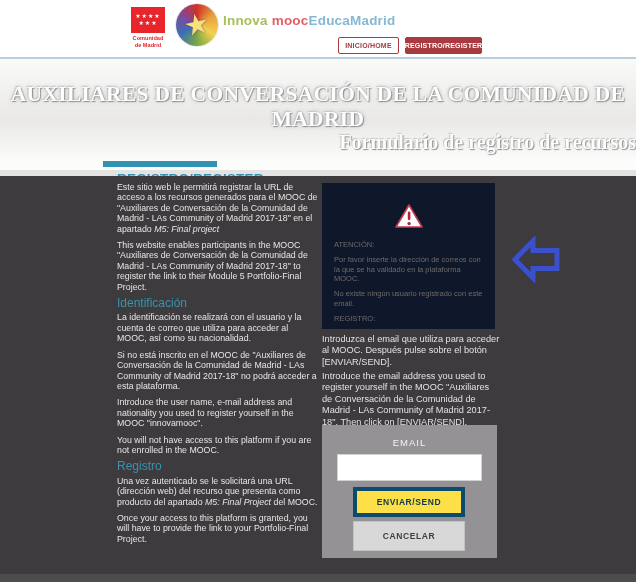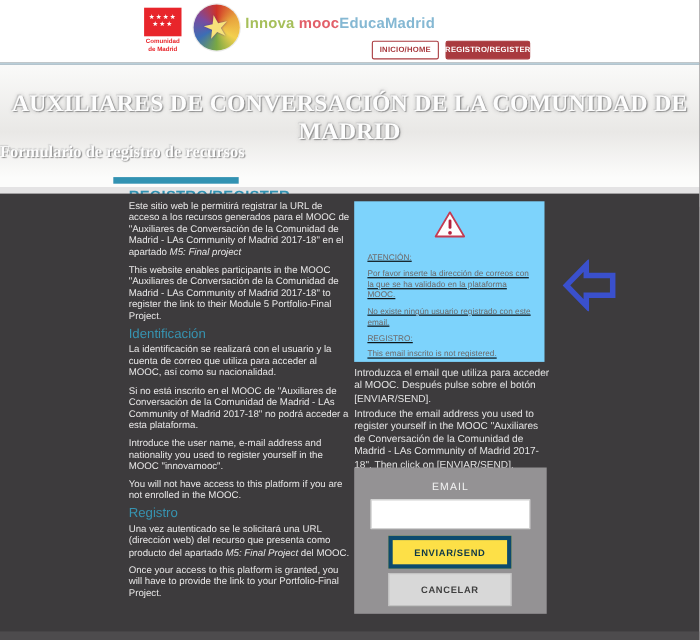--- a/index.html
+++ b/index.html
@@ -26,41 +26,41 @@
   .nav-home { left:338px; width:61px; background:#ffffff; border:1px solid #a93a3f; color:#a93a3f; border-radius:2px; }
   .nav-register { left:405px; width:77px; background:#a93a3f; border:1px solid #a93a3f; color:#ffffff; border-radius:2px; }
   .header-rule { position:absolute; top:57px; left:0; width:636px; height:2px; background:#b9ced8; }
 
   
   .hero { position:absolute; top:59px; left:0; width:636px; height:111px;
     background:linear-gradient(180deg,#fafaf9 0%, #e9e8e6 55%, #fcfcfb 92%); }
   .hero-title { position:absolute; top:23px; width:100%; text-align:center;
     font-family:"Liberation Serif", serif; font-weight:bold; font-size:21.5px; letter-spacing:0.3px;
     color:#fdfdfd; text-shadow:1px 1px 1px #8f8f8f, -1px -1px 1px #c6c6c6, 0 0 4px rgba(110,110,110,0.45); }
-  .hero-subtitle { position:absolute; top:72px; width:100%; text-align:left;
-    font-family:"Liberation Serif", serif; font-weight:bold; font-size:15px;
+  .hero-subtitle { position:absolute; top:72px; width:100%; text-align:right;
+    font-family:"Liberation Serif", serif; font-weight:bold; font-size:20px;
     color:#fdfdfd; text-shadow:1px 1px 1px #8f8f8f, -1px -1px 1px #c6c6c6; }
   .heading-topbar { position:absolute; left:103px; bottom:3px; width:114px; height:6px; background:#3292b2; }
 
   
   .section-band { position:absolute; top:170px; left:0; width:636px; height:18px; background:#e4e3e4; }
   .section-heading { position:absolute; left:117px; top:1px; font-size:13.5px; font-weight:bold;
     color:#3292b2; letter-spacing:0.2px; }
 
   
   .main { position:absolute; top:176px; left:0; width:636px; height:500px; background:#3d3b3d; }
 
   .left-col { position:absolute; left:117px; top:6px; width:201px; color:#e7e6e6;
     font-size:8.8px; line-height:10.4px; }
   .left-col p { margin-bottom:6px; }
   .left-col h3 { color:#3793b0; font-size:12px; font-weight:normal; margin:3px 0 4px; }
   .left-col em { font-style:italic; }
 
-  .alert { position:absolute; left:322px; top:7px; width:173px; height:146px; background:#7dd3fc;
-    padding:8px 12px 0; overflow:hidden;text-decoration:underline; }
+  .alert { position:absolute; left:322px; top:7px; width:173px; height:146px; background:#0f172a;
+    padding:20px 12px 0; overflow:hidden; }
   .alert-icon-wrap { text-align:center; margin-bottom:7px; }
   .alert p { font-size:7.5px; color:#6e6a6a; line-height:1.3; margin-bottom:5px; }
 
   .instr { position:absolute; left:322px; width:179px; color:#e2e2e2; font-size:9.2px; line-height:11.4px; }
   .instr-es { top:158px; }
   .instr-en { top:195px; }
 
   .form-box { position:absolute; left:322px; top:249px; width:175px; height:133px; background:#949294; }
   .form-label { margin-top:12px; text-align:center; color:#f4f4f4; font-size:9.5px; letter-spacing:1px; }
   .form-input { position:absolute; left:15px; top:29px; width:145px; height:27px;

